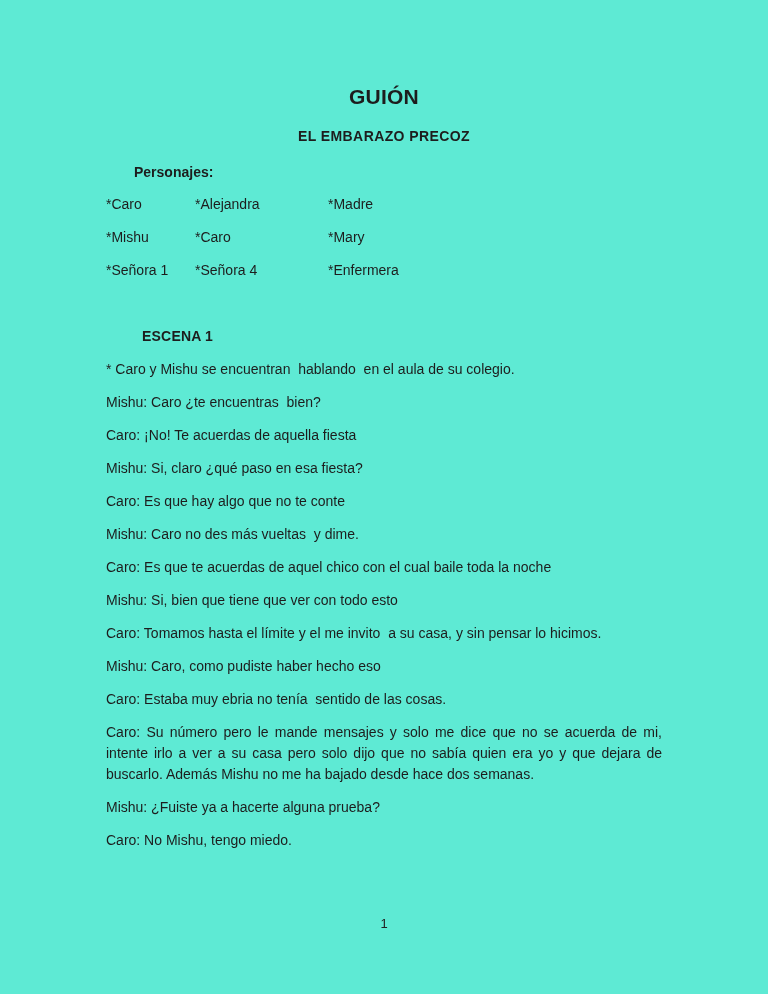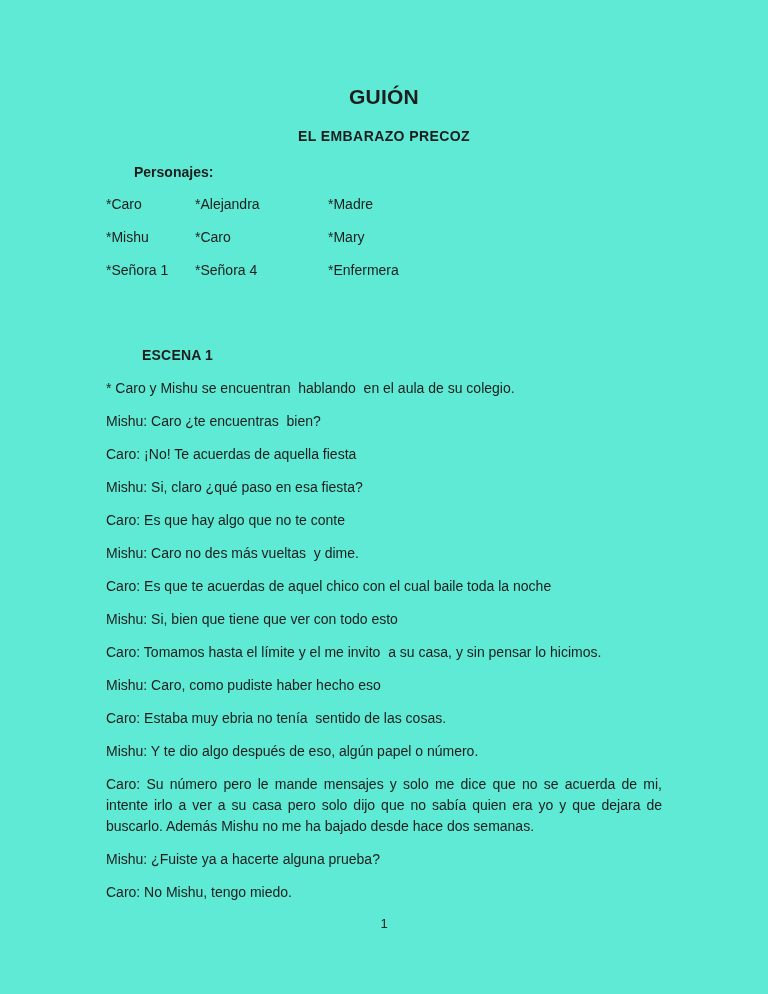--- a/index.html
+++ b/index.html
@@ -49,21 +49,21 @@
   .char-grid {
     display: grid;
     grid-template-columns: 89px 133px auto;
   }
   .char-grid span {
     display: block;
     margin: 0 0 12px 0;
     line-height: 21px;
   }
   .scene-heading {
-    margin: 52px 0 12px 0;
+    margin: 33px 0 12px 0;
     letter-spacing: 0.2px;
     padding-left: 36px;
   }
   p.line {
     margin: 0 0 12px 0;
     white-space: pre-wrap;
   }
   p.line.justify {
     white-space: normal;
     text-align: justify;
@@ -109,20 +109,19 @@
   <p class="line">Mishu: Caro ¿te encuentras  bien?</p>
   <p class="line">Caro: ¡No! Te acuerdas de aquella fiesta</p>
   <p class="line">Mishu: Si, claro ¿qué paso en esa fiesta?</p>
   <p class="line">Caro: Es que hay algo que no te conte</p>
   <p class="line">Mishu: Caro no des más vueltas  y dime.</p>
   <p class="line">Caro: Es que te acuerdas de aquel chico con el cual baile toda la noche</p>
   <p class="line">Mishu: Si, bien que tiene que ver con todo esto</p>
   <p class="line">Caro: Tomamos hasta el límite y el me invito  a su casa, y sin pensar lo hicimos.</p>
   <p class="line">Mishu: Caro, como pudiste haber hecho eso</p>
   <p class="line">Caro: Estaba muy ebria no tenía  sentido de las cosas.</p>
-  <p class="line">Mishu: Y te dio algo después de eso, algún papel o número.</p>
   <p class="line justify">Caro: Su número pero le mande mensajes y solo me dice que no se acuerda de mi, intente irlo a ver a su casa pero solo dijo que no sabía quien era yo y que dejara de buscarlo. Además Mishu no me ha bajado desde hace dos semanas.</p>
   <p class="line">Mishu: ¿Fuiste ya a hacerte alguna prueba?</p>
   <p class="line">Caro: No Mishu, tengo miedo.</p>
 
   <div class="pageno">1</div>
 
 </div>
 
 </body></html>

